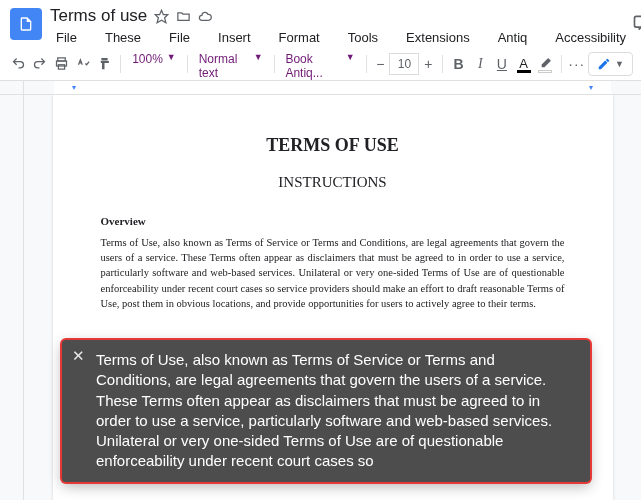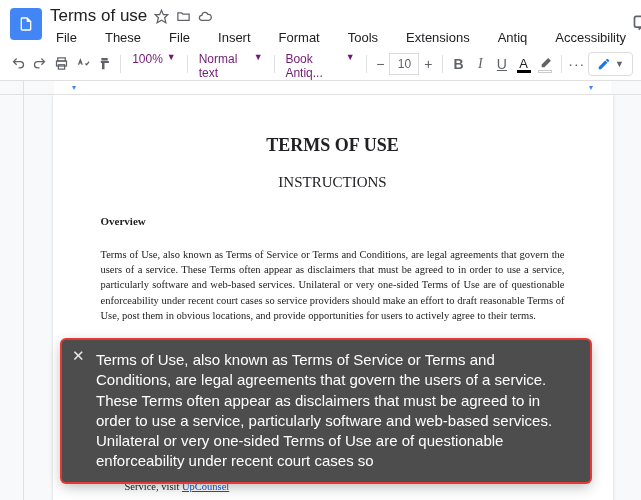--- a/index.html
+++ b/index.html
@@ -38,21 +38,21 @@
   .ruler-h-main { flex: 1; position: relative; background: repeating-linear-gradient(90deg, #ccc 0, #ccc 0.5px, transparent 0.5px, transparent 8px); }
   .ruler-h-main::before { content: ''; position: absolute; left: 30px; right: 30px; top: 0; bottom: 0; background: #fff; }
   .ruler-margin-marker { position: absolute; top: 2px; font-size: 8px; color: #4285f4; }
   
   .workspace { display: flex; height: calc(500px - 92px); }
   .ruler-v { width: 24px; background: #f8f9fa; border-right: 1px solid #e0e0e0; }
   .canvas { flex: 1; background: #f8f9fa; overflow: hidden; position: relative; display: flex; justify-content: center; }
   .page { width: 560px; background: #fff; margin-top: 0; box-shadow: 0 0 3px rgba(0,0,0,0.15); padding: 40px 48px; font-family: Georgia, 'Times New Roman', serif; }
   .page h1 { text-align: center; font-size: 18px; font-weight: bold; margin-bottom: 18px; }
   .page h2 { text-align: center; font-size: 15px; font-weight: normal; margin-bottom: 24px; }
-  .page .section-head { font-size: 11px; font-weight: bold; margin-bottom: 20px; }
+  .page .section-head { font-size: 11px; font-weight: bold; margin-bottom: 8px; }
   .page p { font-size: 10.5px; line-height: 1.45; margin-bottom: 10px; text-align: justify; }
   .page ol { font-size: 10.5px; line-height: 1.5; padding-left: 24px; }
   .page ol li { margin-bottom: 4px; }
   .page a { color: #1155cc; text-decoration: underline; }
   
   .overlay { position: absolute; left: 62px; top: 340px; width: 528px; background: #4d4d4d; color: #fff; border-radius: 4px; padding: 10px 34px 10px 34px; font-family: Arial, sans-serif; font-size: 15px; line-height: 1.35; box-shadow: 0 0 0 2px #e53935, 0 4px 14px rgba(0,0,0,0.3); }
   .overlay .close-x { position: absolute; left: 10px; top: 8px; color: #e8e8e8; font-size: 15px; cursor: pointer; line-height: 1; }
 </style>
 </head>
 <body>

